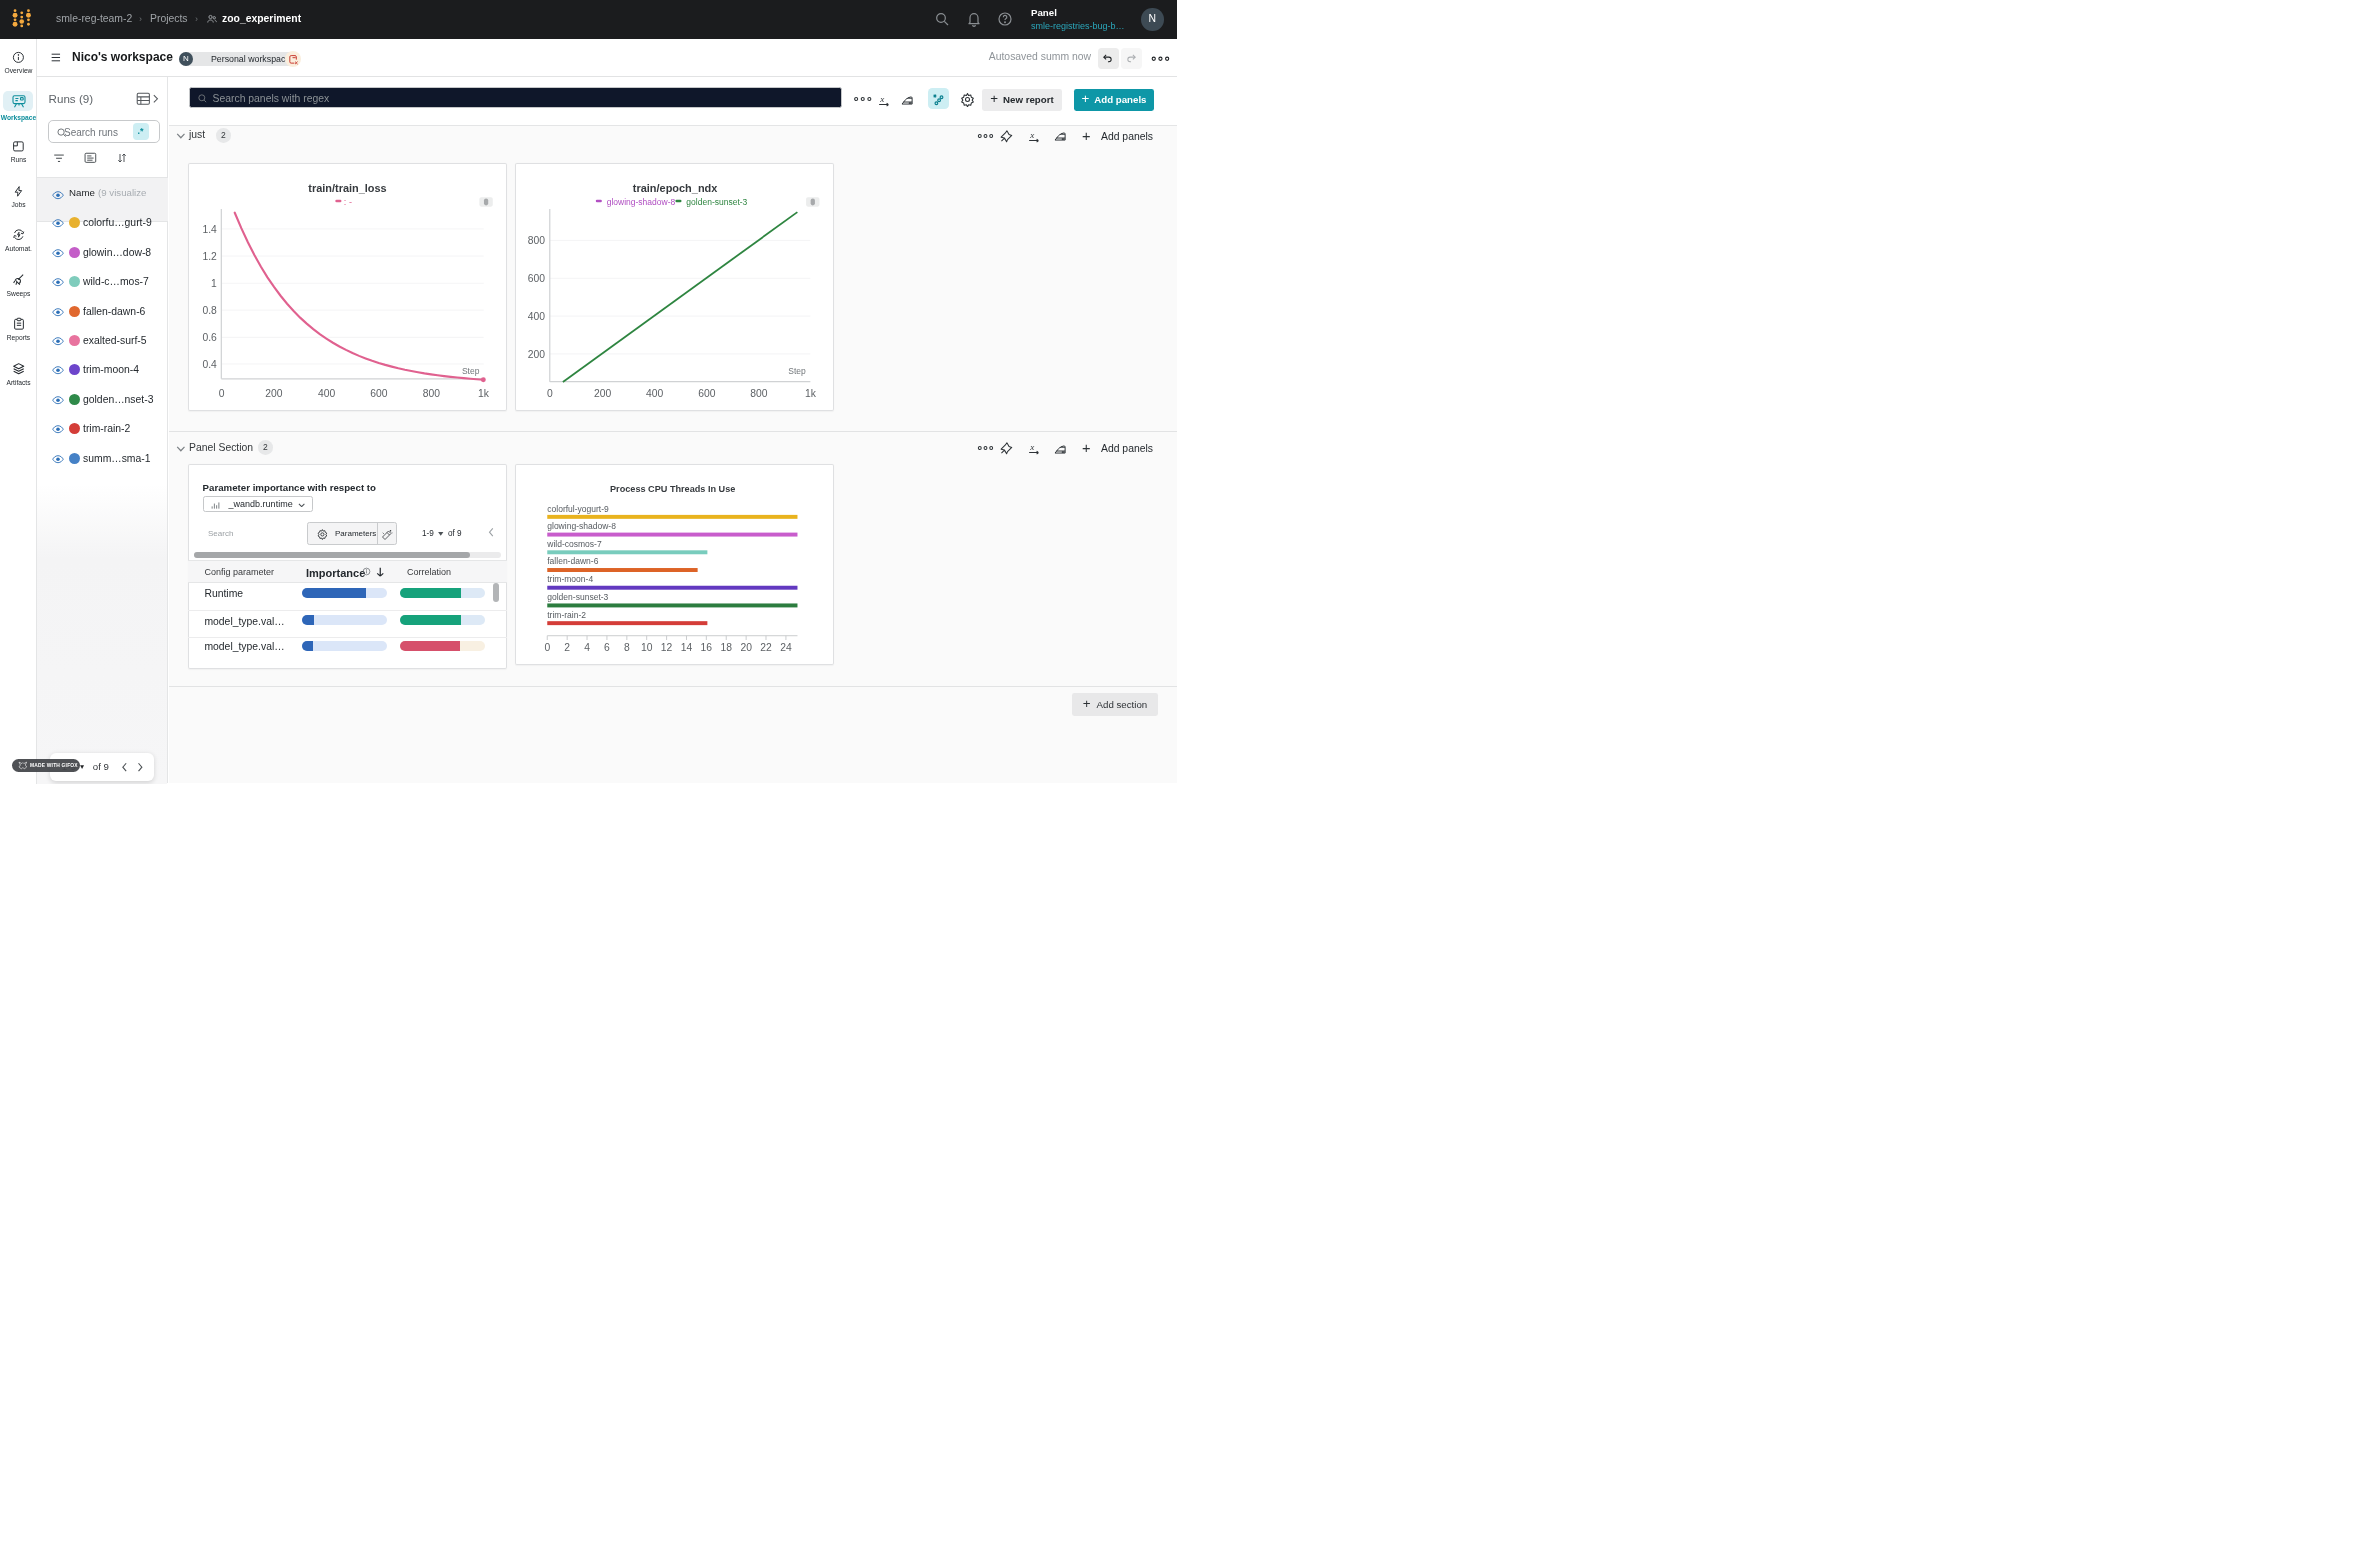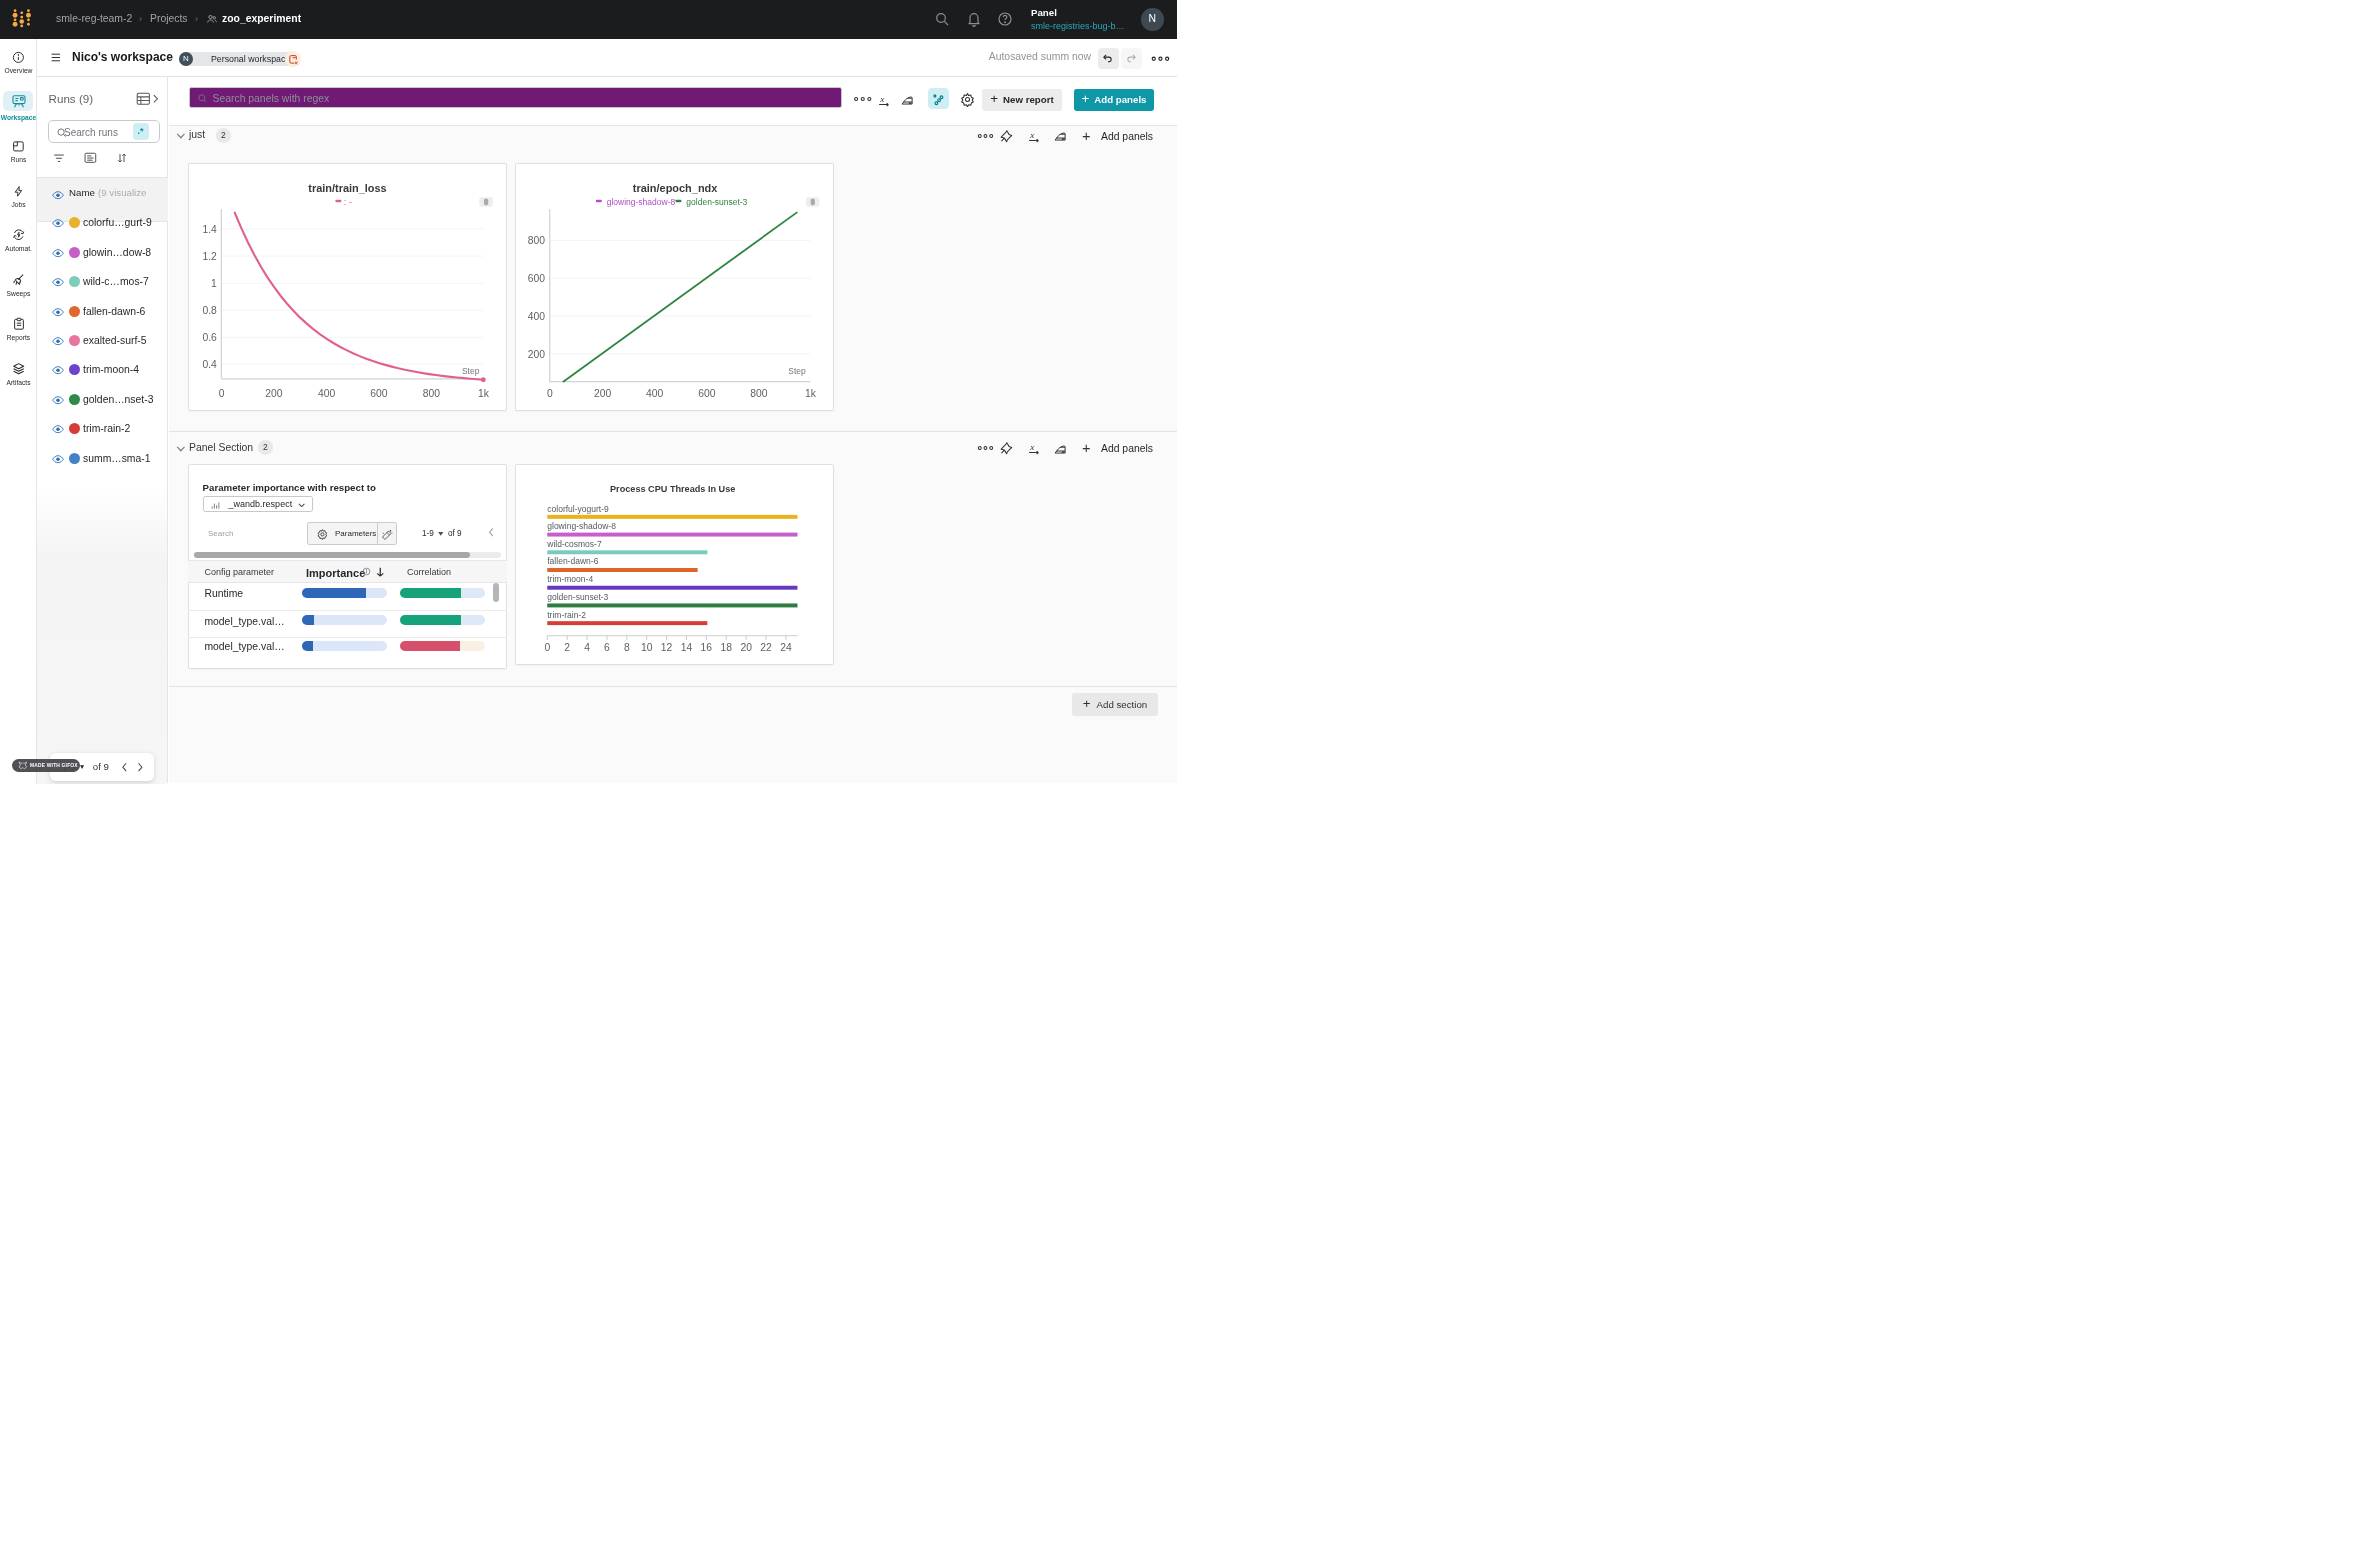--- a/index.html
+++ b/index.html
@@ -318,21 +318,21 @@
 
 <div class="abs" style="left:12px;top:759px;width:68px;height:13.4px;background:rgba(64,66,70,0.92);border-radius:6.7px;z-index:50">
   <svg class="abs" style="left:5.5px;top:1.8px" width="9.7" height="9" viewBox="0 0 20 18" fill="none" stroke="#fff" stroke-width="1.2" stroke-linejoin="round">
         <path d="M2 2 L5 8 L2 12 L7 16 L10 13 L13 16 L18 12 L15 8 L18 2 L12 5 L10 3 L8 5 Z"></path>
       </svg>
   <span class="abs" style="left:18px;top:4.3px;font-size:4.9px;font-weight:bold;letter-spacing:0.2px;color:#fff;white-space:nowrap">MADE WITH GIFOX</span>
 </div>
 
 <div class="main" id="main">
   <div class="toolbar">
-    <div class="abs" style="left:20px;top:10.4px;width:653px;height:21px;border:0.6px solid #c5c7c9;border-radius:2.4px;background:#701a75">
+    <div class="abs" style="left:20px;top:10.4px;width:653px;height:21px;border:0.6px solid #c5c7c9;border-radius:2.4px;background:#0f172a">
       <svg class="abs" style="left:6.7px;top:4.9px" width="11" height="11" viewBox="0 0 24 24" fill="none" stroke="#6f7478" stroke-width="2">
             <circle cx="10.5" cy="10.5" r="6.5"></circle>
             <path d="M15.5 15.5 L20 20"></path>
           </svg>
       <span class="abs" style="left:22.5px;top:4.3px;font-size:10.4px;color:#8b9195">Search panels with regex</span>
     </div>
     <svg class="abs" style="left:684px;top:19px" width="19.5" height="6" viewBox="0 0 32 10" fill="none" stroke="#2d3236" stroke-width="1.8">
           <circle cx="5" cy="5" r="2.5"></circle>
           <circle cx="16" cy="5" r="2.5"></circle>
           <circle cx="27" cy="5" r="2.5"></circle>
@@ -497,21 +497,21 @@
   </div>
 
   <div class="card" style="left:19px;top:387px;width:319px;height:205px"></div>
   <div class="card" style="left:346px;top:387px;width:319px;height:201px"></div>
   <div id="card3" class="abs" style="left:19px;top:387px;width:319px;height:205px;overflow:hidden">
     <div class="abs" style="left:14.6px;top:18px;font-size:9.7px;font-weight:bold;color:#24292e">Parameter importance with respect to</div>
     <div class="abs" style="left:14.6px;top:32px;width:110px;height:16px;border:0.6px solid #c6c8ca;border-radius:2.4px;background:#fff">
       <svg class="abs" style="left:7.3px;top:3.7px" width="9" height="8.5" viewBox="0 0 16 14" stroke="#6f7478" stroke-width="1.6" fill="none">
             <path d="M2 13 V9 M6 13 V4 M10 13 V7 M14 13 V2"></path>
           </svg>
-      <span class="abs" style="left:25px;top:2.4px;font-size:9px;color:#24292e">_wandb.respect</span>
+      <span class="abs" style="left:25px;top:2.4px;font-size:9px;color:#24292e">_wandb.runtime</span>
       <svg class="abs" style="right:6px;top:5.5px" width="7.3" height="4.9" viewBox="0 0 12 8" fill="none" stroke="#4c5155" stroke-width="1.7">
             <path d="M1.5 1.5 L6 6 L10.5 1.5"></path>
           </svg>
     </div>
     <div class="abs" style="left:20px;top:65px;font-size:8px;color:#9ca1a5">Search</div>
     <div class="abs" style="left:119px;top:58px;width:90px;height:23px;border:0.6px solid #c9cbcd;border-radius:2.4px;background:#f4f4f5">
       <svg class="abs" style="left:8px;top:4.9px" width="12.8" height="12.8" viewBox="0 0 24 24" fill="none" stroke="#33373b" stroke-width="1.7">
             <circle cx="12" cy="12" r="3"></circle>
             <path d="M12 3 l1.5 2.8 3.1-.8 .8 3.1 2.8 1.5 -1.6 2.7 1.6 2.7 -2.8 1.5 -.8 3.1 -3.1-.8 -1.5 2.8 -1.5-2.8 -3.1.8 -.8-3.1 -2.8-1.5 1.6-2.7 -1.6-2.7 2.8-1.5 .8-3.1 3.1.8 Z" stroke-linejoin="round"></path>
           </svg>

